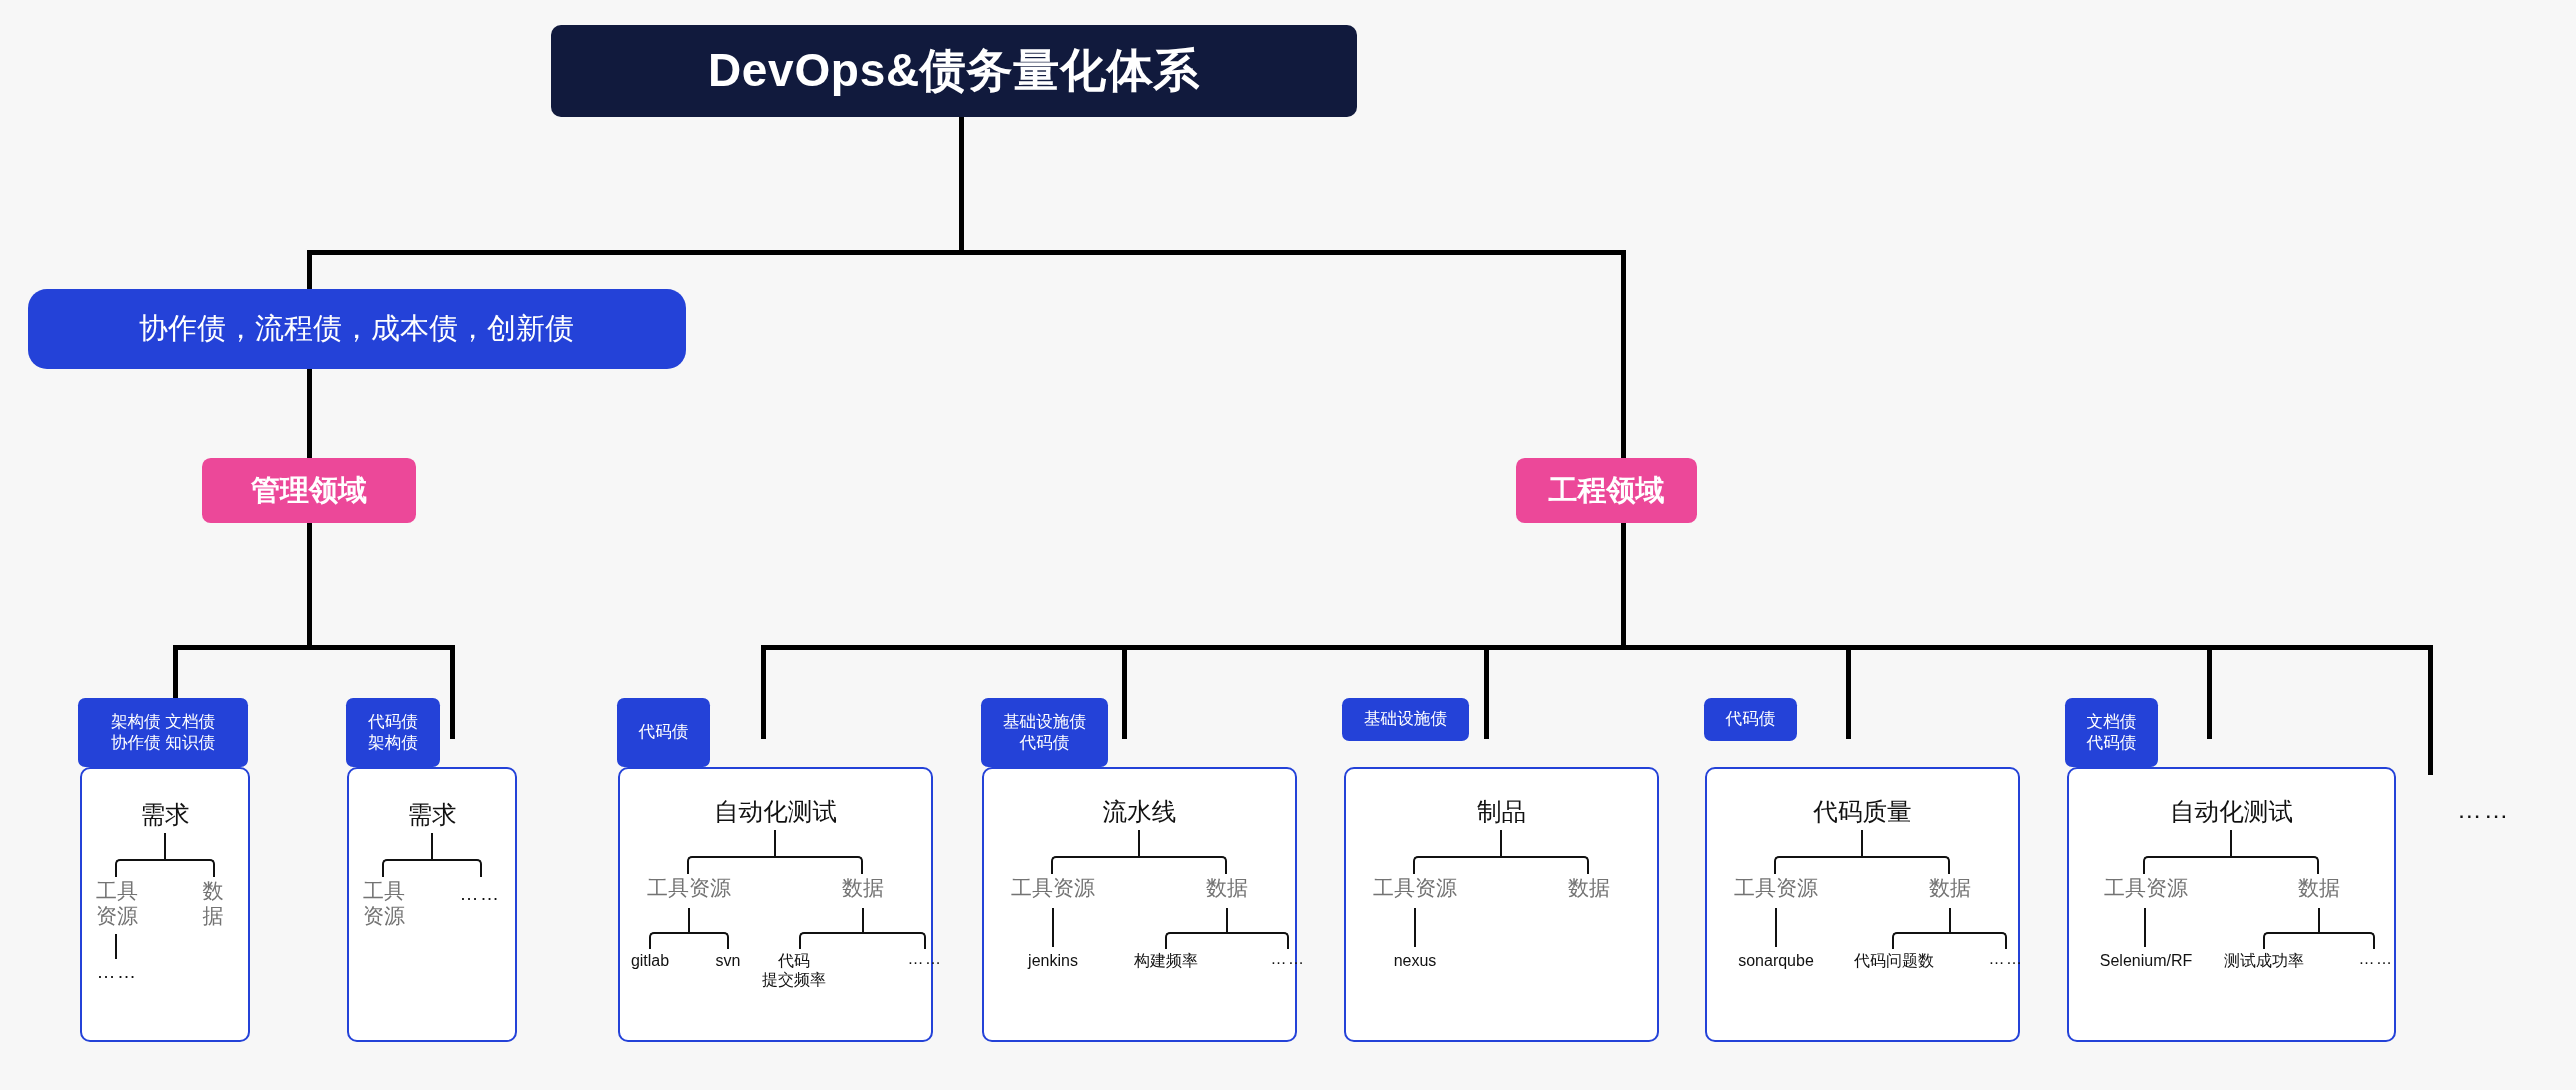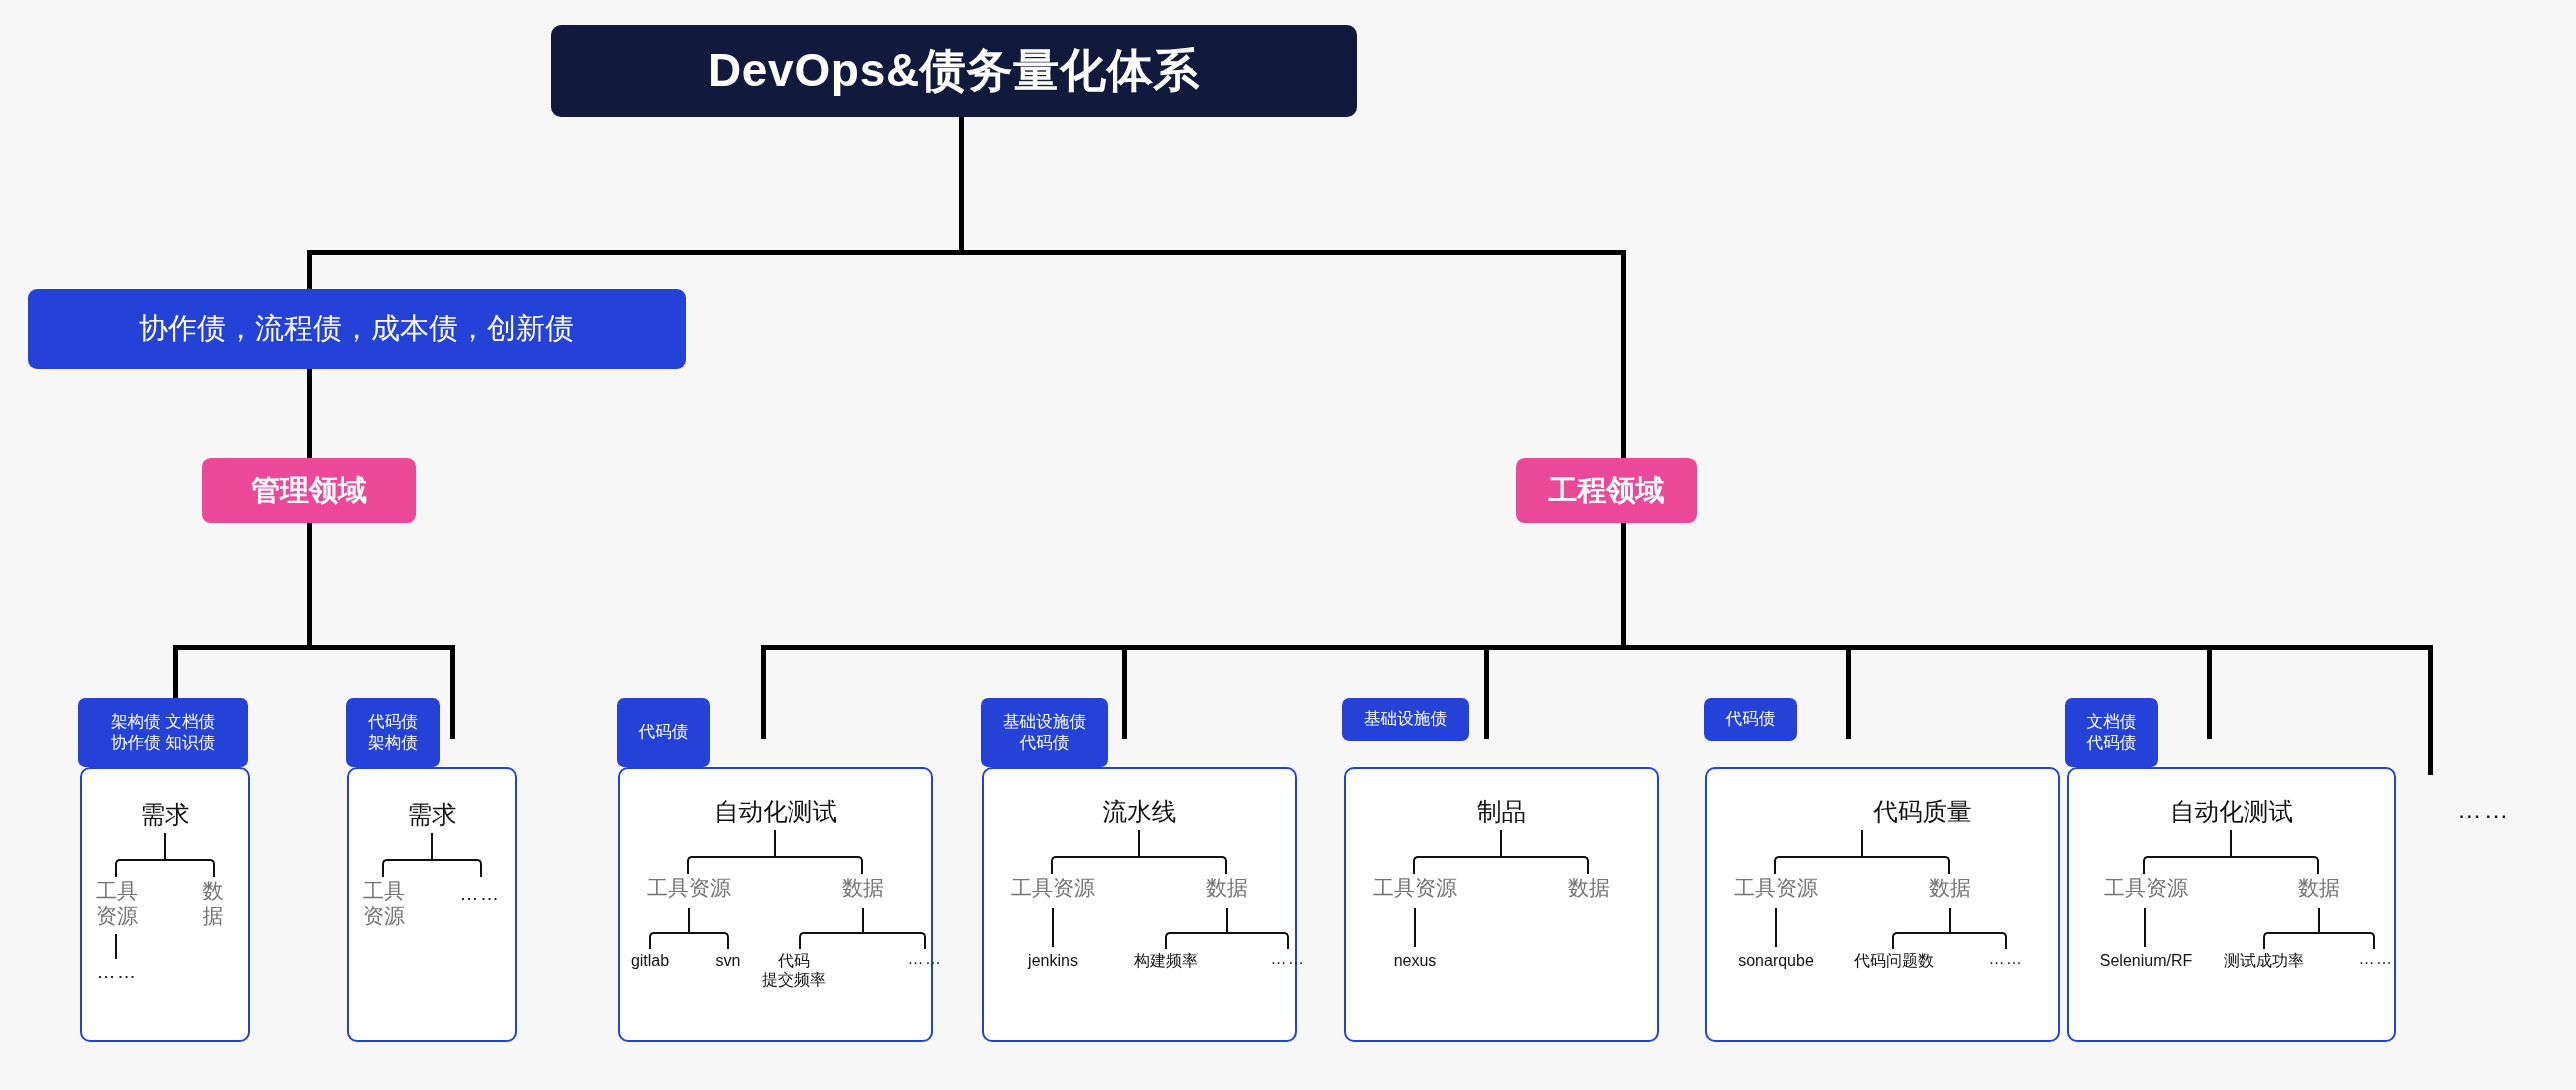--- a/index.html
+++ b/index.html
@@ -23,21 +23,21 @@
     color:#fff;
     border-radius:10px;
     display:flex;align-items:center;justify-content:center;
     font-size:46px;font-weight:700;letter-spacing:0.7px;
   }
 
   
   .badge-pill{
     position:absolute;
     background:#2442d8;color:#fff;
-    border-radius:9px;
+    border-radius:19px;
     display:flex;align-items:center;justify-content:center;
     font-size:29px;font-weight:500;
   }
 
   
   .domain-box{
     position:absolute;
     background:#ec4899;color:#fff;
     border-radius:8.7px;
     display:flex;align-items:center;justify-content:center;
@@ -255,21 +255,21 @@
     <div class="node-lv2" style="left:69px;top:107px;">工具资源</div>
     <div class="node-lv2" style="left:243px;top:107px;">数据</div>
 
     <div class="tln tv" style="left:68px;top:139px;height:39px;"></div>
     <div class="node-lv3" style="left:69px;top:182px;">nexus</div>
   </div>
   <div class="card-tag" style="left:1342px;top:698px;width:127px;height:43px;">
     <span class="tagline">基础设施债</span>
   </div>
 
-  <div class="card" style="left:1705px;top:767px;width:311px;height:271px;padding-left:40px;">
+  <div class="card" style="left:1705px;top:767px;width:311px;height:271px;">
     <div class="card-title" style="top:26px;">代码质量</div>
 
     <div class="tln tv" style="left:154px;top:61px;height:26px;"></div>
     <div class="corner" style="left:67px;top:87px;width:87px;height:16px;"></div>
     <div class="corner-r" style="left:154px;top:87px;width:87px;height:16px;"></div>
 
     <div class="node-lv2" style="left:69px;top:107px;">工具资源</div>
     <div class="node-lv2" style="left:243px;top:107px;">数据</div>
 
     <div class="tln tv" style="left:68px;top:139px;height:39px;"></div>

